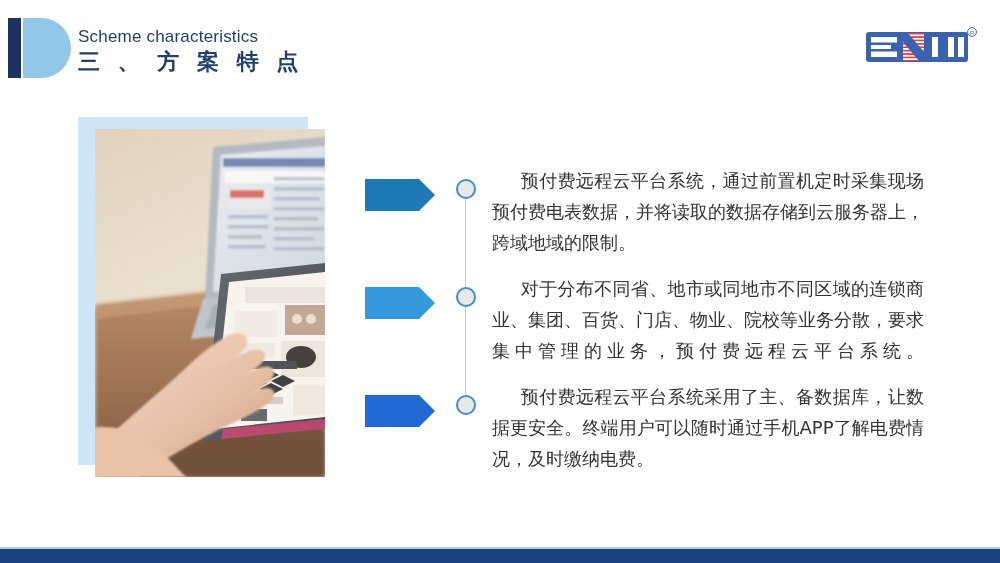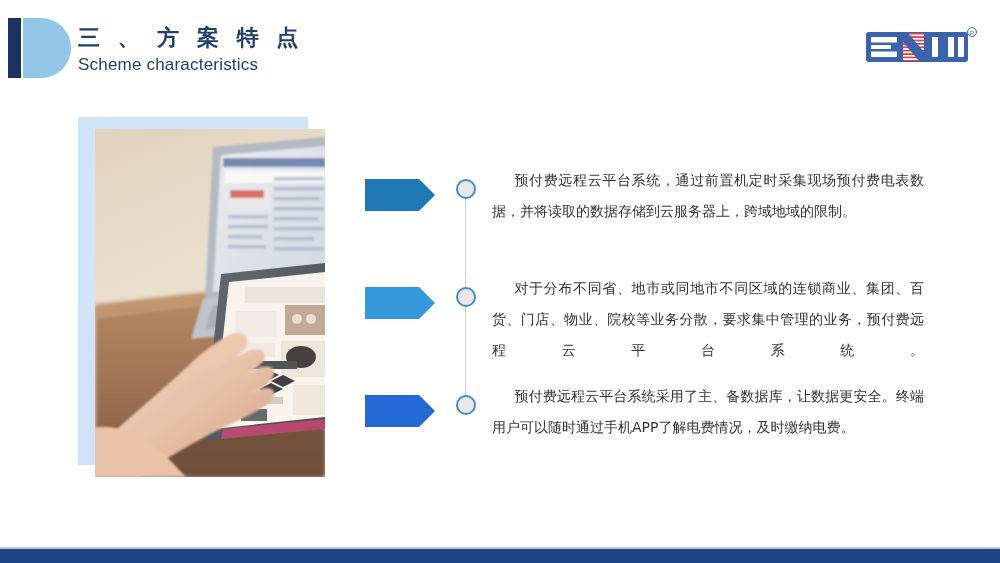--- a/index.html
+++ b/index.html
@@ -118,21 +118,21 @@
     background: #e8e8e8;
     border: 2px solid #3e8fc9;
     box-sizing: border-box;
   }
   .row-text {
     position: absolute;
     left: 127px;
     top: -14px;
     width: 432px;
     font-family: "DejaVu Sans", "Liberation Sans", sans-serif;
-    font-size: 14px;
+    font-size: 18px;
     line-height: 31px;
     color: #333333;
     text-align: justify;
     text-indent: 1.6em;
   }
   .row-text.justified-last {
     text-align: justify;
   }
   .row-text.justified-last::after {
     content: "";
@@ -158,22 +158,22 @@
     background: #1c4484;
   }
 </style>
 </head>
 <body>
 
 <div id="header-decor-bar"></div>
 <div id="header-decor-d"></div>
 
 <div id="header-title-group">
+  <div id="header-title-en">Scheme characteristics</div>
   <div id="header-title-cn">三 、 方 案 特 点</div>
-  <div id="header-title-en">Scheme characteristics</div>
 </div>
 
 <div id="brand-logo">
   <svg width="116" height="40" viewBox="0 0 116 40" xmlns="http://www.w3.org/2000/svg">
     <defs>
       <pattern id="redstripes" width="4" height="3.4" patternUnits="userSpaceOnUse">
         <rect width="4" height="3.4" fill="#ffffff"></rect>
         <rect width="4" height="1.7" fill="#e8404a"></rect>
       </pattern>
       <clipPath id="nclip">

